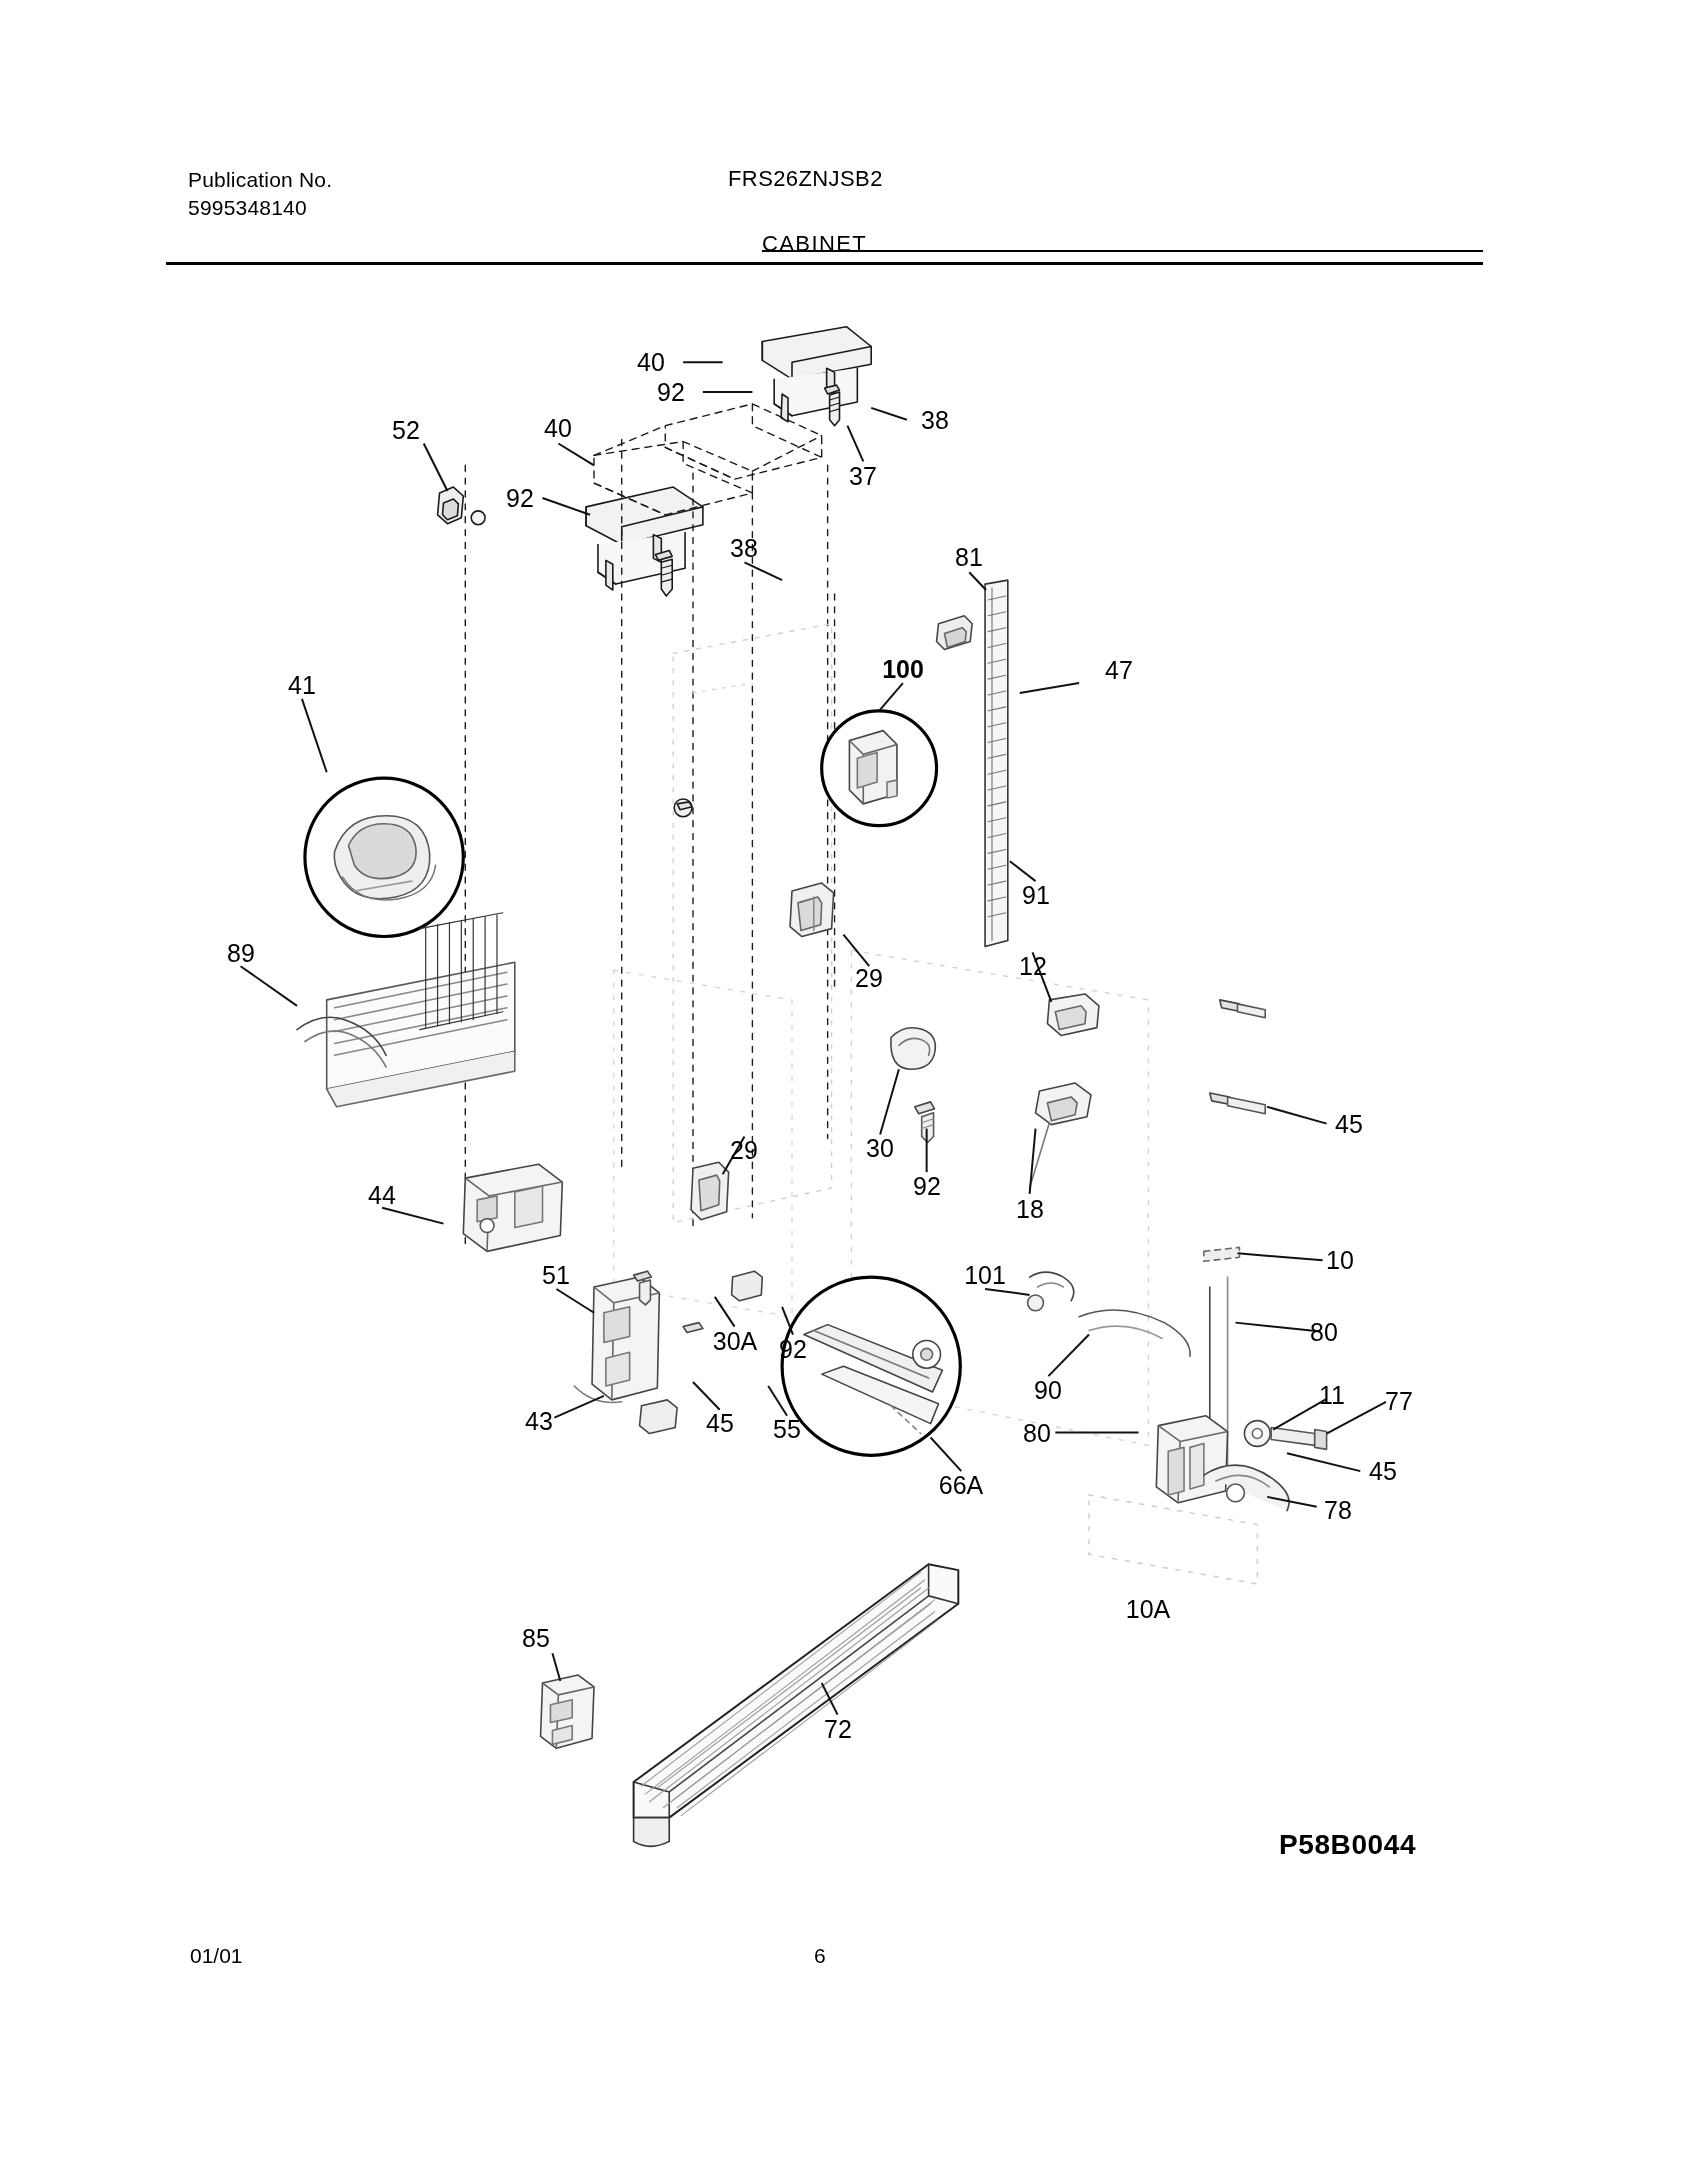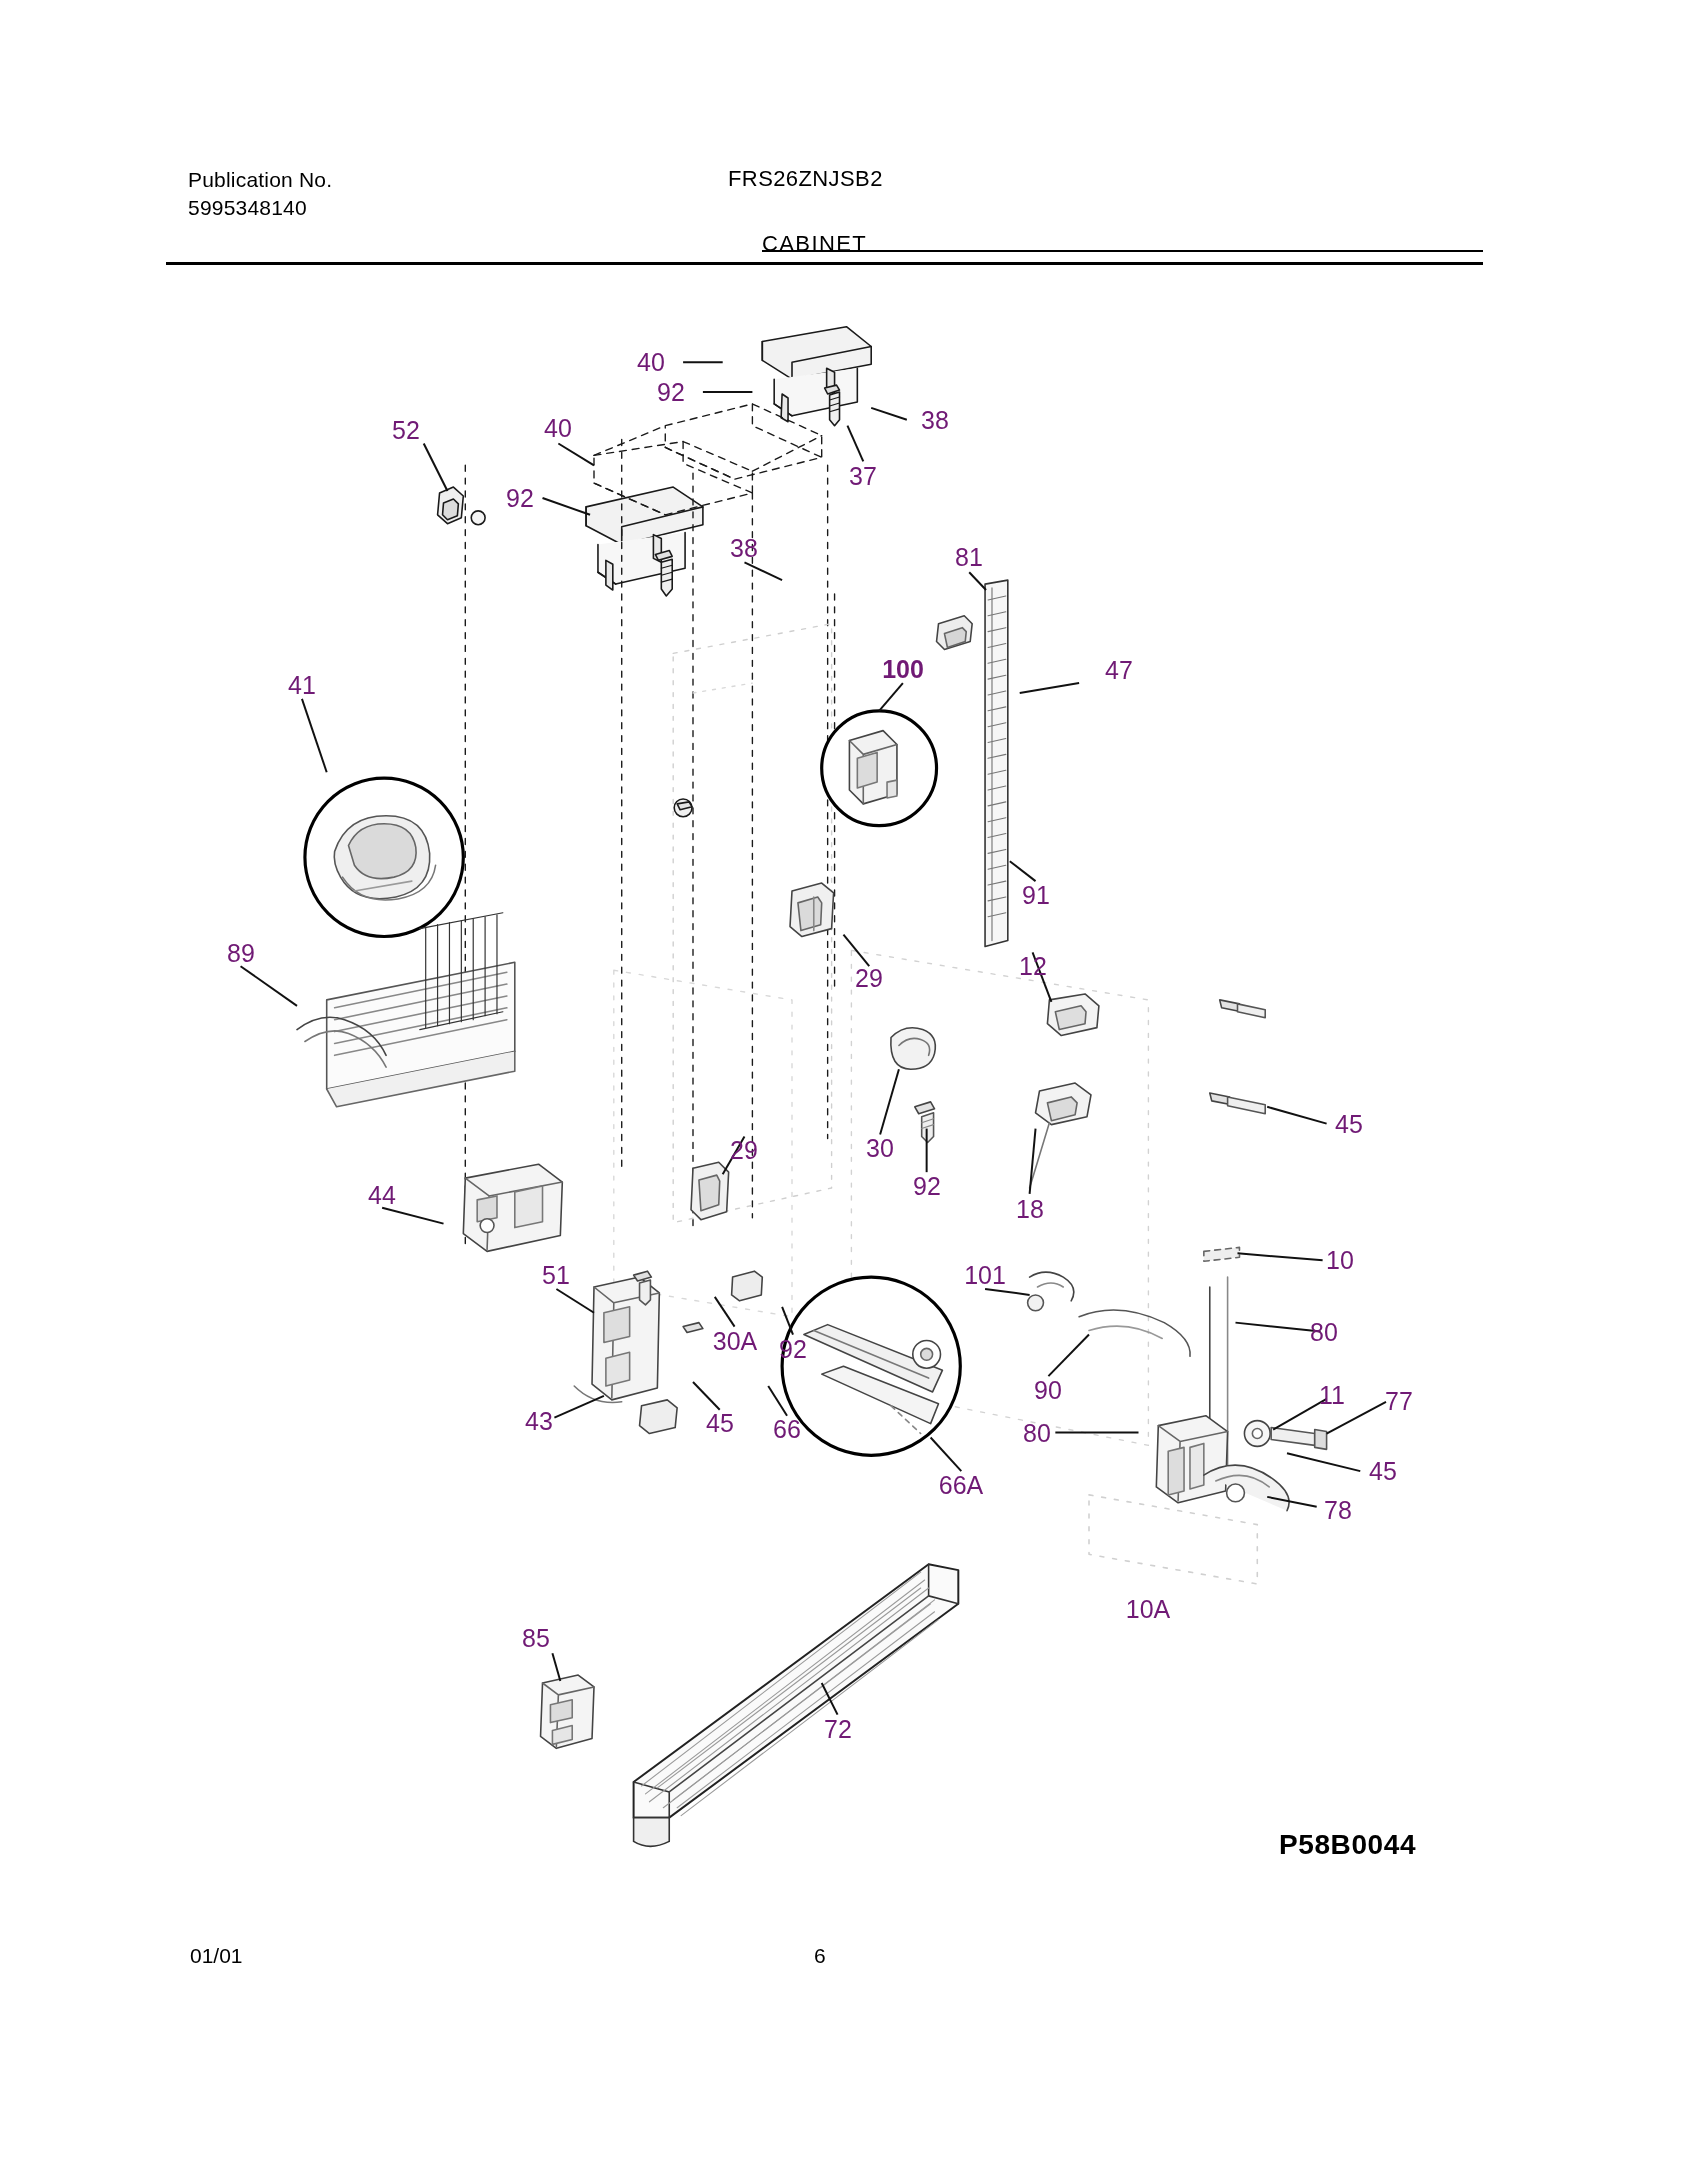--- a/index.html
+++ b/index.html
@@ -92,21 +92,21 @@
     top: 0;
     width: 1683px;
     height: 2178px;
   }
 
   
   .callout {
     position: absolute;
     font-size: 25px;
     font-family: "Liberation Sans", sans-serif;
-    color: #701a75;
+    color: #000000;
     white-space: nowrap;
     transform: translate(-50%, -50%);
   }
   .callout.bold {
     font-weight: bold;
   }
 </style>
 </head>
 <body>
 
@@ -445,21 +445,21 @@
       <div class="callout" style="left: 1340px; top: 1260px;">10</div>
       <div class="callout" style="left: 985px; top: 1275px;">101</div>
       <div class="callout" style="left: 1324px; top: 1332px;">80</div>
       <div class="callout" style="left: 735px; top: 1341px;">30A</div>
       <div class="callout" style="left: 793px; top: 1349px;">92</div>
       <div class="callout" style="left: 1048px; top: 1390px;">90</div>
       <div class="callout" style="left: 1332px; top: 1395px;">11</div>
       <div class="callout" style="left: 1399px; top: 1401px;">77</div>
       <div class="callout" style="left: 539px; top: 1421px;">43</div>
       <div class="callout" style="left: 720px; top: 1423px;">45</div>
-      <div class="callout" style="left: 787px; top: 1429px;">66</div>
+      <div class="callout" style="left: 787px; top: 1429px;">55</div>
       <div class="callout" style="left: 1037px; top: 1433px;">80</div>
       <div class="callout" style="left: 1383px; top: 1471px;">45</div>
       <div class="callout" style="left: 961px; top: 1485px;">66A</div>
       <div class="callout" style="left: 1338px; top: 1510px;">78</div>
       <div class="callout" style="left: 1148px; top: 1609px;">10A</div>
       <div class="callout" style="left: 536px; top: 1638px;">85</div>
       <div class="callout" style="left: 838px; top: 1729px;">72</div>
     </div>
 
   <div class="diagram-code">P58B0044</div>

